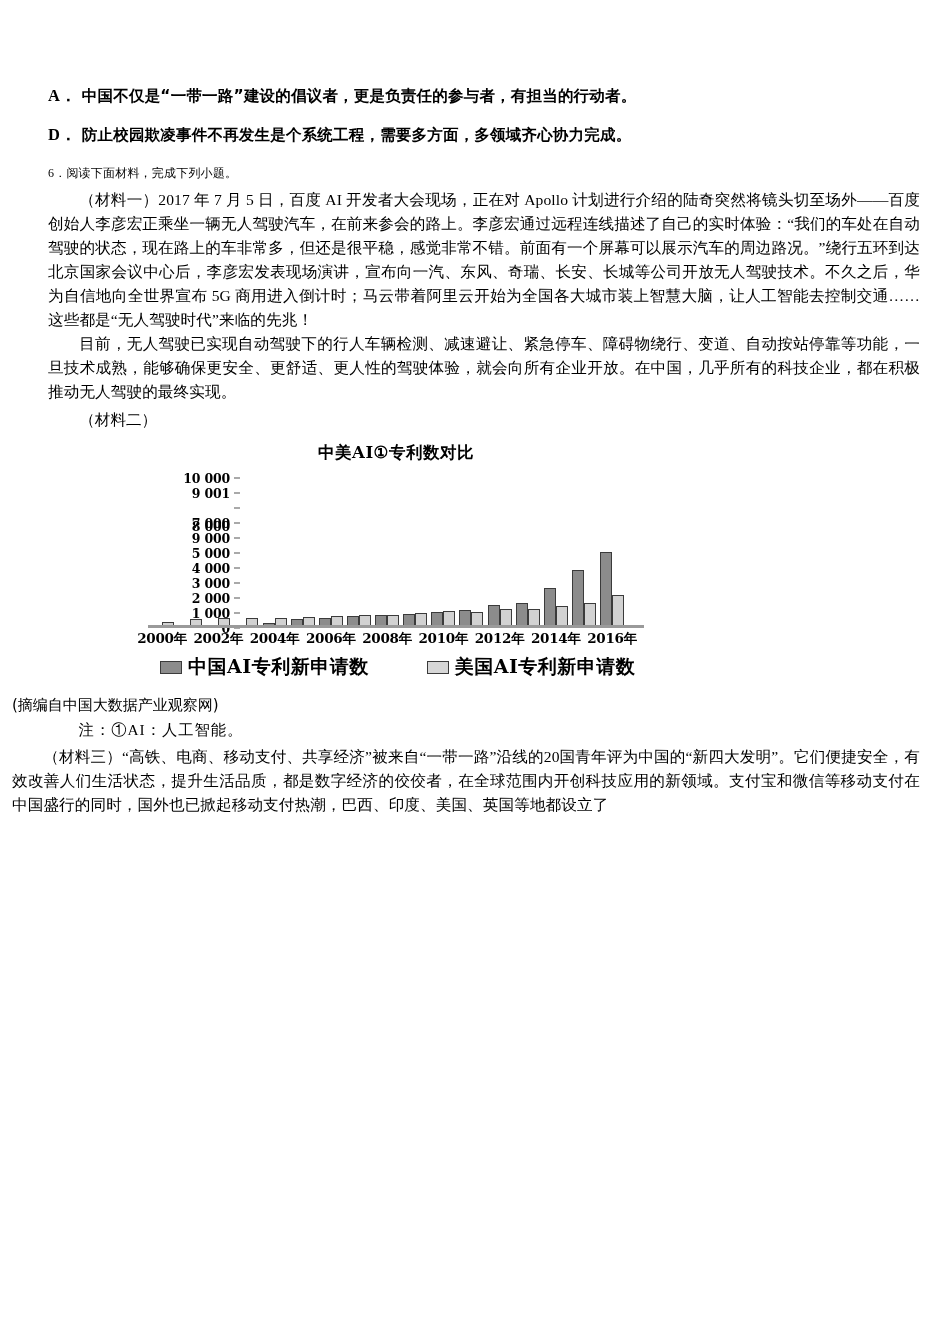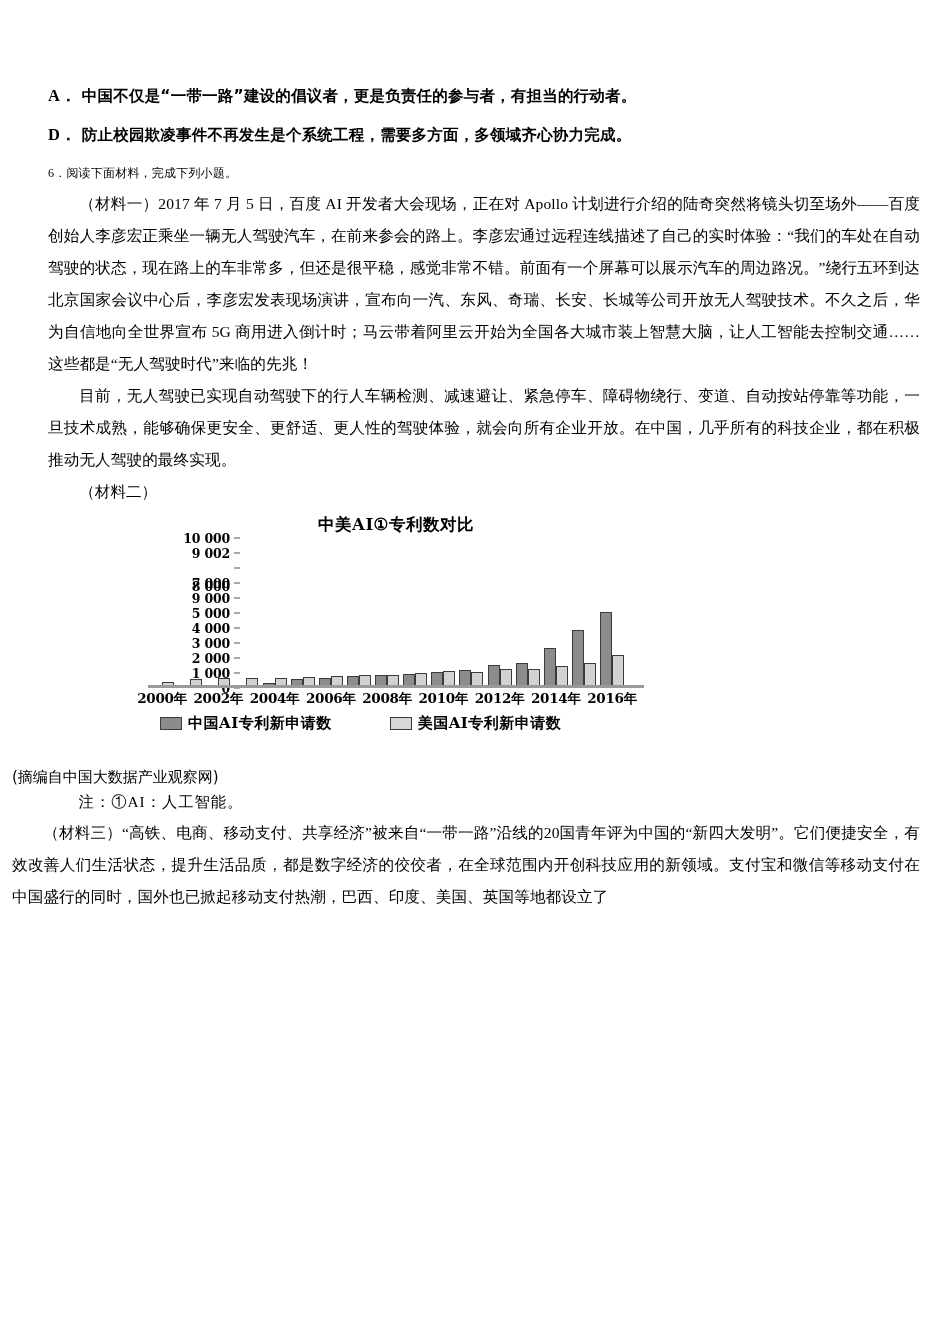--- a/index.html
+++ b/index.html
@@ -54,21 +54,21 @@
     font-size: 12px;
     margin-top: 4px;
     margin-bottom: 6px;
     letter-spacing: 0.2px;
   }
   .stem .qnum { font-family: "Liberation Serif", serif; }
 
   
   .para {
     font-size: 15.6px;
-    line-height: 32px;
+    line-height: 24px;
     text-align: justify;
     text-justify: inter-character;
     text-align-last: left;
     letter-spacing: 0.1px;
     margin: 0 0 0 0;
   }
   .para.indent { text-indent: 2em; }
 
   
   .matlabel {
@@ -84,21 +84,21 @@
     margin: 6px 0 0 8px;
     height: 240px;
   }
   .chart-title {
     text-align: center;
     font-size: 16.5px;
     font-weight: 700;
     font-family: "DejaVu Serif", serif;
     letter-spacing: 0.5px;
     margin-left: 40px;
-    margin-bottom: 2px;
+    margin-bottom: 14px;
   }
   .plot-area {
     position: relative;
     height: 150px;
     margin-left: 92px;
     margin-right: 70px;
     border-left: 0;
     text-decoration: underline;
   }
   .yaxis {
@@ -192,21 +192,21 @@
   .swatch {
     width: 22px;
     height: 13px;
     border: 1px solid #3b3b3b;
     margin-right: 6px;
     box-sizing: border-box;
   }
   .swatch.cn { background: #8c8c8c; }
   .swatch.us { background: #d7d7d7; }
   .legend-label {
-    font-size: 15px;
+    font-size: 19px;
     font-weight: 700;
     font-family: "DejaVu Serif", serif;
     letter-spacing: 0.5px;
     white-space: nowrap;
   }
   .note {
     font-size: 15.3px;
     line-height: 30px;
     text-indent: 2em;
     letter-spacing: 1px;
@@ -239,21 +239,21 @@
 
     <div class="matlabel">（材料二）</div>
 
     <div class="chart-wrap">
       <div class="chart-title">中美AI①专利数对比</div>
 
       <div class="plot-area">
         <div class="yaxis">
             <div class="ytick" style="top: 0px;">10 000</div>
             <div class="ytickmark" style="top: 0px;"></div>
-            <div class="ytick" style="top: 15px;">9 002</div>
+            <div class="ytick" style="top: 15px;">9 001</div>
             <div class="ytickmark" style="top: 15px;"></div>
             <div class="ytick" style="top: 48px; padding-left: 11px;">8 000</div>
             <div class="ytickmark" style="top: 30px;"></div>
             <div class="ytick" style="top: 45px;">7 000</div>
             <div class="ytickmark" style="top: 45px;"></div>
             <div class="ytick" style="top: 60px;">9 000</div>
             <div class="ytickmark" style="top: 60px;"></div>
             <div class="ytick" style="top: 75px;">5 000</div>
             <div class="ytickmark" style="top: 75px;"></div>
             <div class="ytick" style="top: 90px;">4 000</div>

